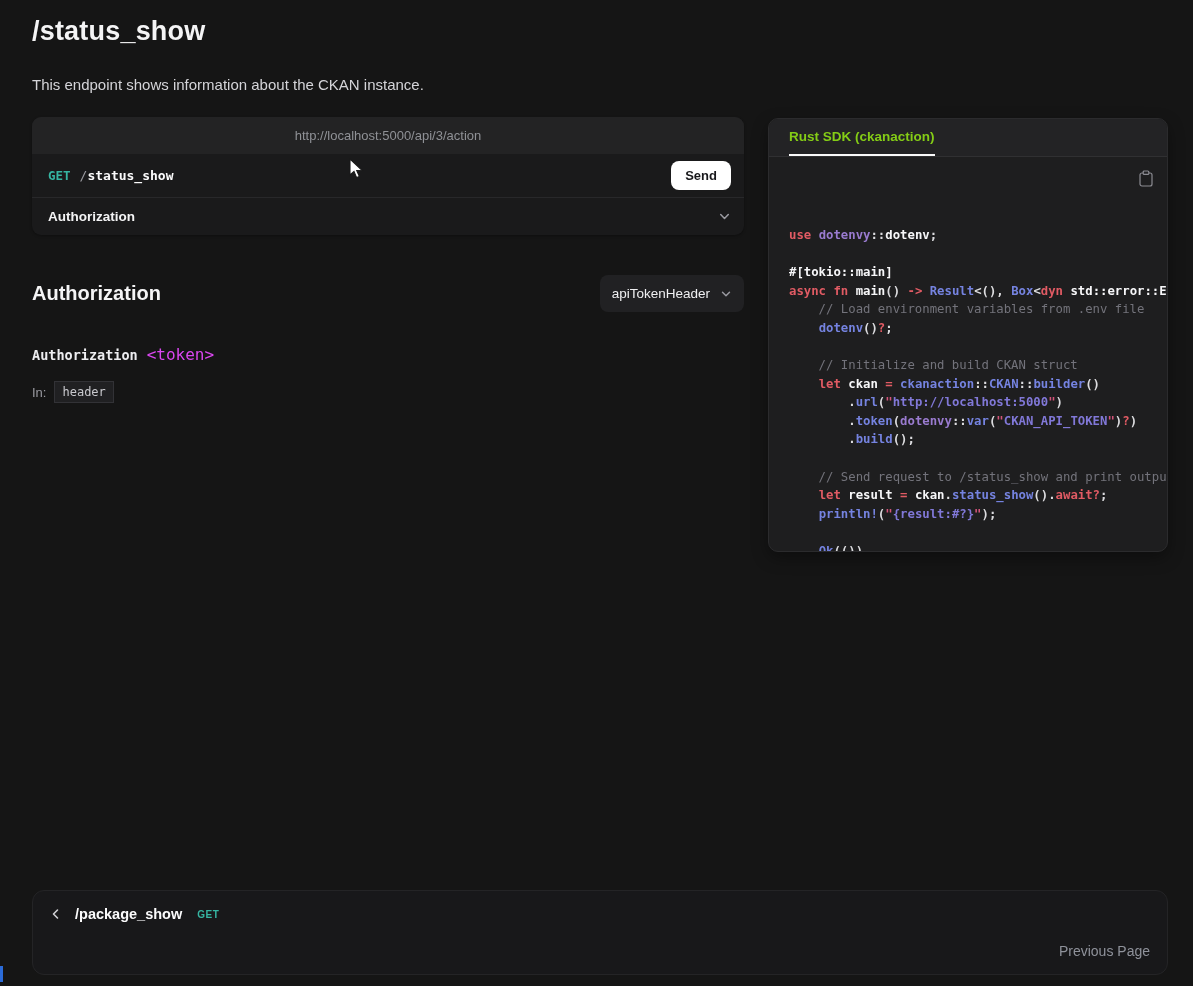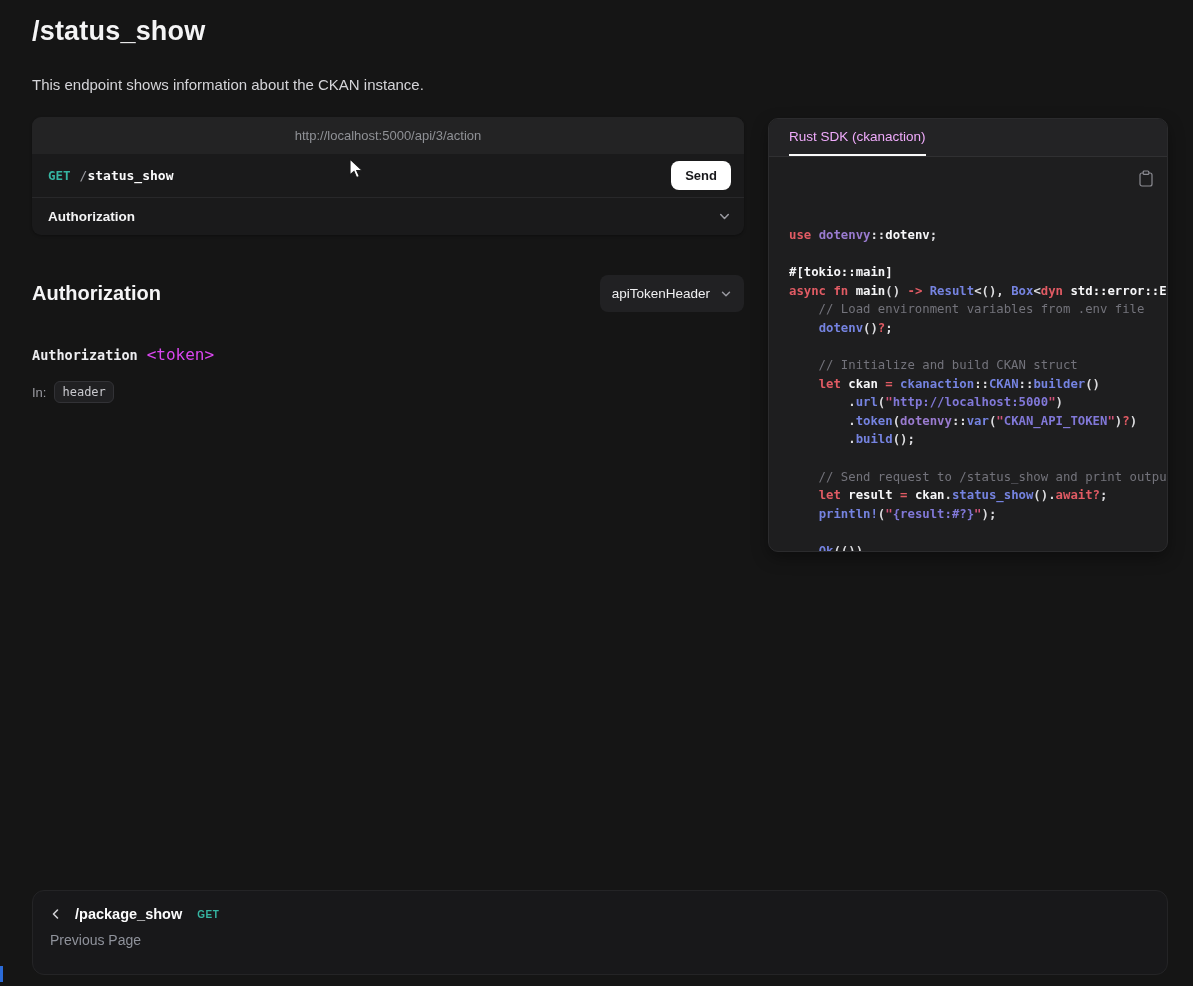--- a/index.html
+++ b/index.html
@@ -49,35 +49,35 @@
     display:flex;align-items:center;gap:10px;font-size:13.5px;color:#f0f0f2;cursor:pointer;text-align:center;
   }
   .param-block{position:absolute;left:32px;top:345px;width:712px;}
   .param-line{display:flex;align-items:baseline;gap:9px;}
   .param-name{font-size:13.5px;font-weight:700;color:#ededf0;}
   .param-type{font-size:16px;color:#d946ef;}
   .param-desc{margin:16px 0 0 0;font-size:14px;color:#dfdfe2;}
   .in-line{margin-top:17px;display:flex;align-items:center;gap:8px;font-size:13px;color:#9a9aa1;}
   .in-badge{
     font-family:"DejaVu Sans Mono",monospace;font-size:12px;color:#c9c9ce;
-    background:#202022;border:1px solid #323236;border-radius:6px;padding:3px 7px;
+    background:#202022;border:1px solid #323236;border-radius:0;padding:3px 7px;
   }
 
   
   .sdk-panel{
     position:absolute;left:768px;top:118px;width:400px;height:434px;box-sizing:border-box;
     background:#1e1e1f;border:1px solid #2b2b2d;border-radius:10px;overflow:hidden;
     box-shadow:0 6px 16px rgba(0,0,0,.35);
   }
   .sdk-header{
     height:37px;background:#232325;border-bottom:1px solid #303032;
     display:flex;align-items:stretch;padding:0 20px;
   }
   .sdk-tab{
-    display:flex;align-items:center;font-size:13.5px;font-weight:400;color:#f0abfc;
+    display:flex;align-items:center;font-size:13.5px;font-weight:700;color:#84cc16;
     border-bottom:2px solid #fafafa;box-sizing:border-box;cursor:pointer;
   }
   .code-area{
     position:relative;height:395px;box-sizing:border-box;padding:13px 0 0 20px;
     font-family:"DejaVu Sans Mono",monospace;font-size:12.3px;line-height:18.6px;
     font-weight:700;white-space:pre;overflow:hidden;color:#dcdcdf;
   }
   .copy-btn{position:absolute;top:13px;right:14px;background:none;border:none;padding:0;cursor:pointer;line-height:0;}
   .tok-w{color:#dcdcdf;}
   .tok-wb{color:#f7f7f9;}
@@ -89,21 +89,21 @@
   .tok-c{color:#73737b;font-weight:400;}
 
   
   .footer-card{
     position:absolute;left:32px;top:890px;width:1136px;height:85px;box-sizing:border-box;
     background:#18181a;border:1px solid #242426;border-radius:12px;padding:15px 17px;cursor:pointer;
   }
   .footer-row1{display:flex;align-items:center;gap:13px;}
   .prev-path{font-size:14.5px;font-weight:700;color:#fbfbfc;}
   .prev-method{font-size:10px;font-weight:700;color:#36b5a2;letter-spacing:.5px;margin-left:2px;}
-  .footer-row2{margin-top:10px;font-size:14px;color:#8f929b;}
+  .footer-row2{margin-top:21px;font-size:14px;color:#8f929b;text-align:right;}
 
   .edge-accent{position:absolute;left:0;top:966px;width:3px;height:16px;background:#2b6bd8;}
   .cursor{position:absolute;left:348px;top:158px;pointer-events:none;}
 </style>
 </head>
 <body>
 
 <h1 class="page-title">/status_show</h1>
 <p class="page-desc">This endpoint shows information about the CKAN instance.</p>
 

